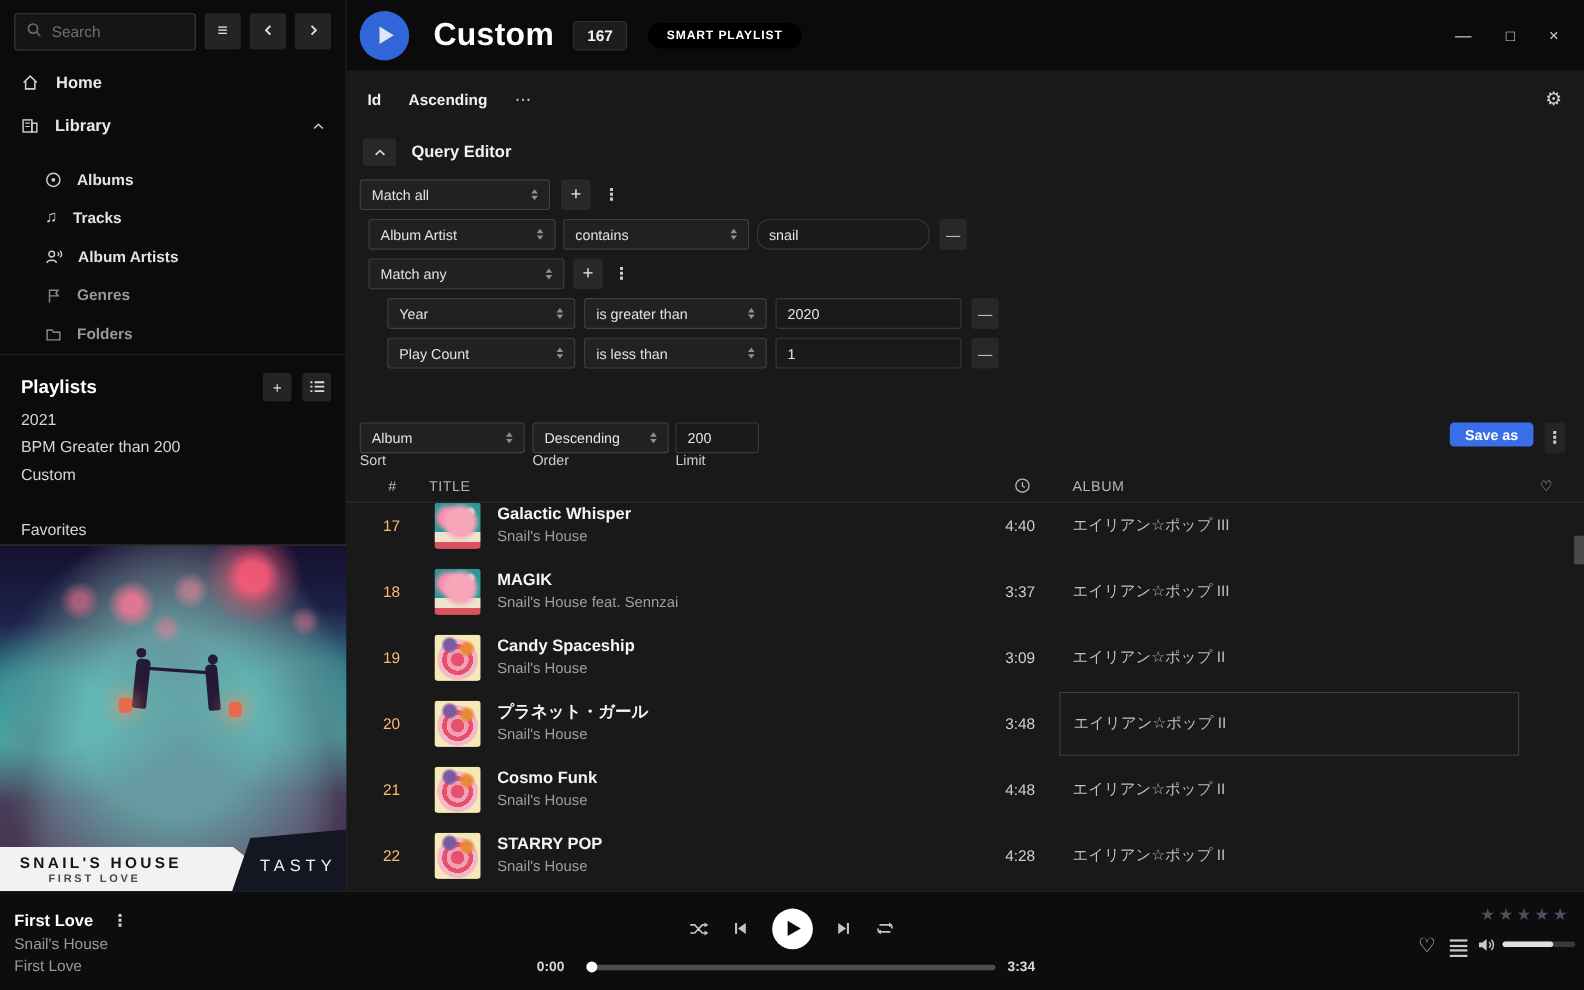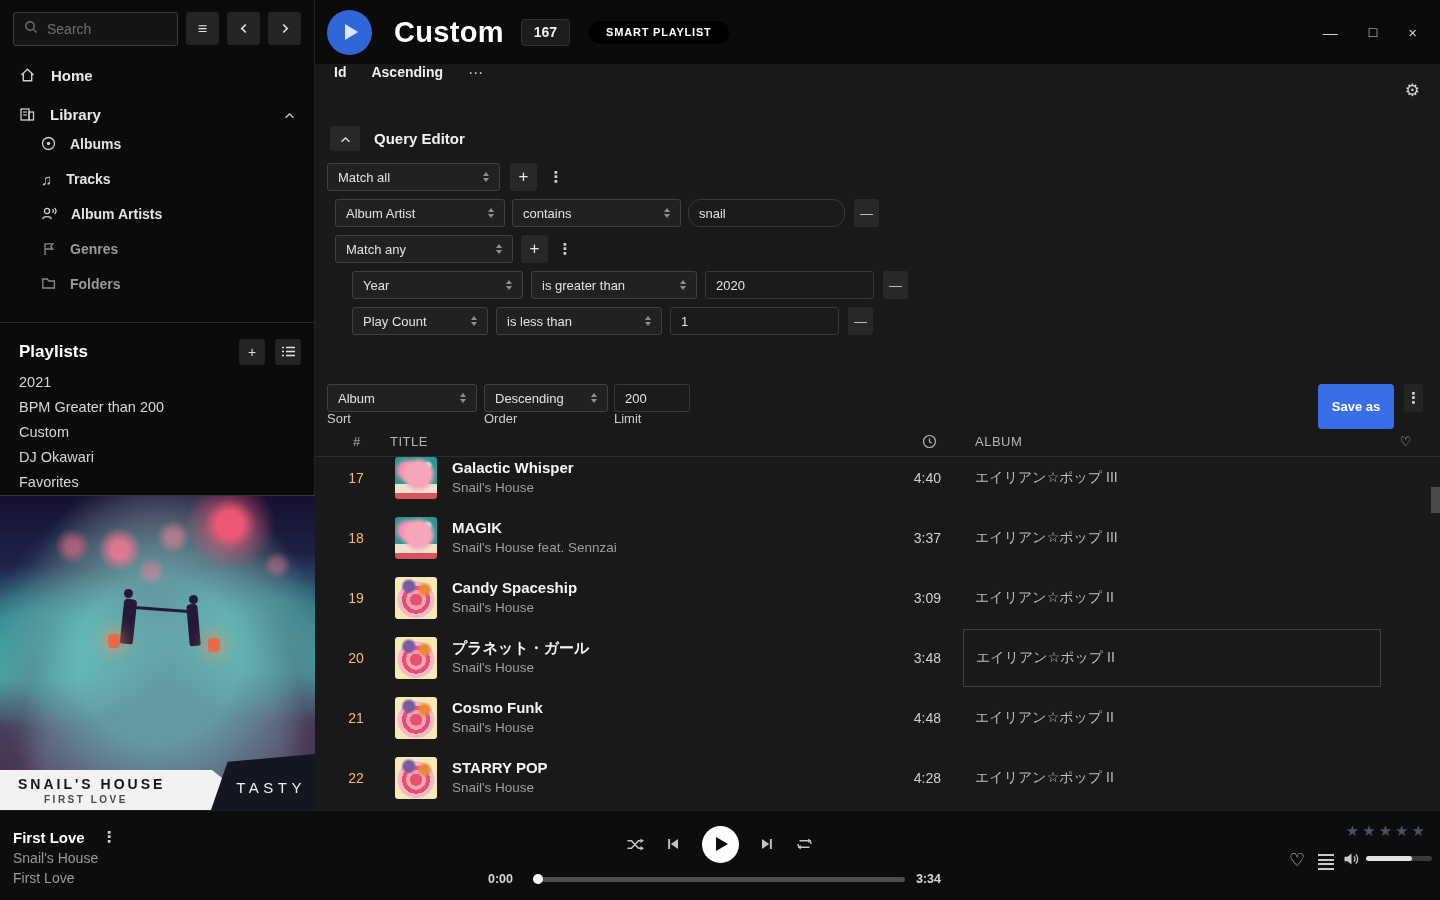--- a/index.html
+++ b/index.html
@@ -15,21 +15,21 @@
     border-radius:3px; display:flex; align-items:center; padding:0 10px; gap:9px; color:#6f6f6f; }
   #search-box input { flex:1; background:transparent; border:none; outline:none;
     color:#cfcfcf; font-size:14px; font-family:inherit; }
   #search-box input::placeholder { color:#6f6f6f; }
   .sq-btn { width:33px; height:33px; background:#242424; border-radius:3px;
     display:flex; align-items:center; justify-content:center; color:#e2e2e2; font-size:16px; cursor:pointer; }
   .nav-item { position:absolute; left:0; right:0; height:38px; display:flex; align-items:center;
     padding:0 19px; gap:15px; color:#e9e9e9; font-weight:700; font-size:15px; cursor:pointer; }
   .nav-item .icon, .sub-item .icon { color:#cfcfcf; display:flex; align-items:center; }
   .nav-chevron { margin-left:auto; color:#bdbdbd; }
-  .sub-item { position:absolute; left:0; right:0; height:35px; display:flex; align-items:flex-start;
+  .sub-item { position:absolute; left:0; right:0; height:35px; display:flex; align-items:flex-end;
     padding:0 19px 0 41px; gap:14px; color:#e3e3e3; font-weight:700; font-size:14px; cursor:pointer; }
   .sub-item.dim { color:#9a9a9a; }
   .sub-item.dim .icon { color:#8a8a8a; }
   #sidebar-divider { position:absolute; left:0; right:0; top:322px; height:1px; background:#262626; }
   #playlists-header { position:absolute; left:19px; right:13px; top:338px; height:27px;
     display:flex; align-items:center; }
   #playlists-title { font-size:17px; font-weight:800; color:#ffffff; }
   #playlists-header .btns { margin-left:auto; display:flex; gap:10px; }
   .pl-btn { width:26px; height:26px; background:#242424; border-radius:3px; color:#dcdcdc;
     display:flex; align-items:center; justify-content:center; font-size:14px; cursor:pointer; }
@@ -86,21 +86,21 @@
     display:flex; align-items:center; padding:0 17px; font-size:11px; font-weight:800;
     letter-spacing:.8px; color:#ffffff; }
   #win-controls { position:absolute; right:0; top:0; height:64px; display:flex;
     align-items:center; gap:31px; padding-right:23px; color:#d2d2d2; }
   .win-btn { cursor:pointer; font-size:15px; display:flex; align-items:center; }
   #win-max-glyph { font-size:14px; }
 
   
   #main { position:absolute; left:315px; top:64px; width:1125px; height:746px; background:#191919; }
   #toolbar { position:absolute; left:0; top:0; right:0; height:52px; display:flex;
-    align-items:flex-start; padding-left:19px; gap:25px; }
+    align-items:center; padding-left:19px; gap:25px; }
   #toolbar .t-sort { font-size:14px; font-weight:700; color:#efefef; cursor:pointer; }
   #toolbar-ellipsis { color:#c9c9c9; font-size:15px; letter-spacing:1px; cursor:pointer; }
   #settings-gear { position:absolute; right:20px; top:16px; font-size:17px; color:#d4d4d4; cursor:pointer; }
 
   #qe-collapse { position:absolute; left:15px; top:62px; width:30px; height:25px; background:#282828;
     border-radius:3px; display:flex; align-items:center; justify-content:center; color:#d9d9d9; cursor:pointer; }
   #qe-title { position:absolute; left:59px; top:66px; font-size:15px; font-weight:600; color:#f2f2f2; }
 
   .qrow { position:absolute; display:flex; align-items:center; }
   .select { height:28px; background:#212121; border:1px solid #404040; border-radius:3px;
@@ -112,21 +112,21 @@
     border-top:4px solid #909090; }
   .qinput { height:28px; background:#1a1a1a; border:1px solid #383838; border-radius:3px;
     padding:0 10px; color:#e4e4e4; font-size:13px; font-family:inherit; outline:none; }
   .plus-btn { width:27px; height:28px; background:#282828; border-radius:3px; color:#e8e8e8;
     display:flex; align-items:center; justify-content:center; font-size:17px; cursor:pointer; }
   .kebab { color:#d0d0d0; font-size:15px; font-weight:700; cursor:pointer;
     display:flex; align-items:center; justify-content:center; }
   .minus-btn { width:25px; height:28px; background:#282828; border-radius:3px; color:#cfcfcf;
     display:flex; align-items:center; justify-content:center; font-size:13px; cursor:pointer; }
   .qlabel { position:absolute; font-size:13px; color:#cfcfcf;margin-top:46px; }
-  #save-as { position:absolute; left:1003px; top:320px; width:76px; height:45px; background:#3a6ee8;
+  #save-as { position:absolute; left:1003px; top:320px; width:76px; height:22px; background:#3a6ee8;
     border-radius:4px; color:#ffffff; font-size:13px; font-weight:700;
     display:flex; align-items:center; justify-content:center; cursor:pointer; }
   #save-kebab { position:absolute; left:1089px; top:320px; width:19px; height:28px;
     background:#242424; border-radius:3px; }
 
   
   #thead { position:absolute; left:0; right:0; top:362px; height:31px; border-bottom:1px solid #2d2d2d; }
   #thead .hcol { position:absolute; top:0; height:31px; display:flex; align-items:center;
     font-size:13px; letter-spacing:.5px; color:#b5b5b5; }
   #col-num { left:38px; font-size:14px; }
@@ -306,23 +306,20 @@
   </div>
   <div class="pl-item" style="top:369px">
       <span>2021</span>
     </div>
   <div class="pl-item" style="top:394px">
       <span>BPM Greater than 200</span>
     </div>
   <div class="pl-item" style="top:419px">
       <span>Custom</span>
     </div>
-  <div class="pl-item" style="top:444px">
-      <span>DJ Okawari</span>
-    </div>
   <div class="pl-item" style="top:469px">
       <span>Favorites</span>
     </div>
 
   <div id="now-art">
     <div class="fig" id="fig-left"></div>
     <div class="fig" id="fig-right"></div>
     <div class="fig-head" id="head-left"></div>
     <div class="fig-head" id="head-right"></div>
     <div class="fig-arm" id="arm-join"></div>
@@ -439,21 +436,21 @@
           <i class="td"></i>
         </span>
     </div>
     <input class="qinput" style="width: 169px;" value="2020">
     <div class="minus-btn" style="margin-left:1px">
         <span>—</span>
       </div>
   </div>
 
   <div class="qrow" style="left:37px; top:243px; gap:8px">
-    <div class="select" style="width:136px">
+    <div class="select" style="width:171px">
       <span>Play Count</span>
       <span class="stepper">
           <i class="tu"></i>
           <i class="td"></i>
         </span>
     </div>
     <div class="select" style="width:166px">
       <span>is less than</span>
       <span class="stepper">
           <i class="tu"></i>

